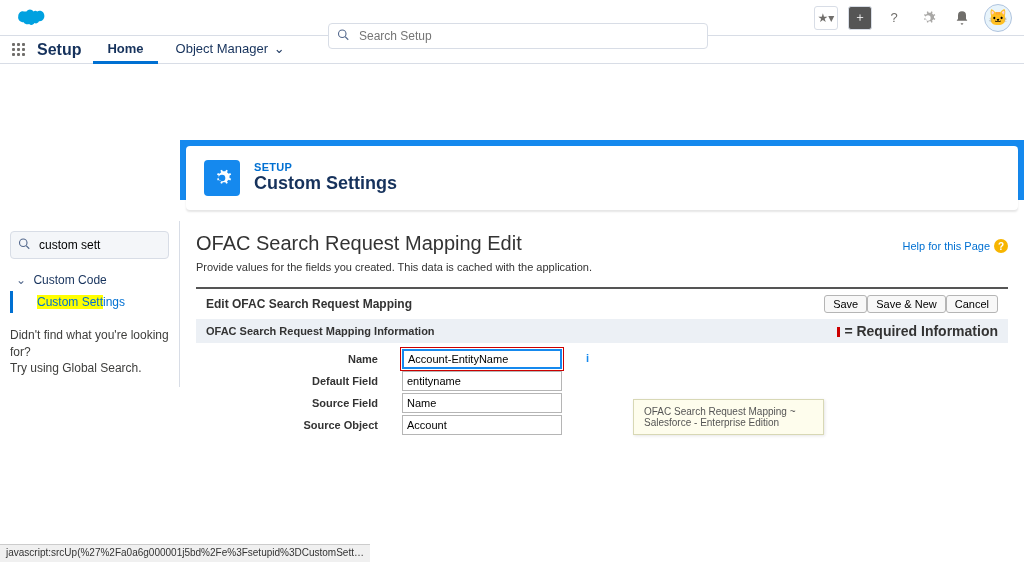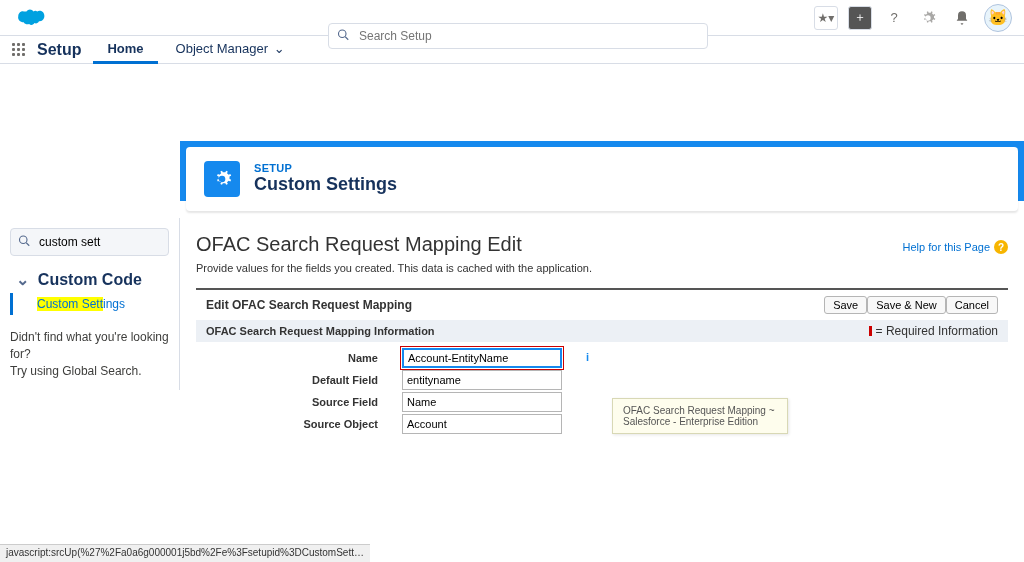--- a/index.html
+++ b/index.html
@@ -25,21 +25,21 @@
 .nav-tab { padding: 5px 14px; font-size: 13px; border-bottom: 3px solid transparent; cursor: pointer; }
 .nav-tab.active { border-bottom-color: #0070d2; color: #16325c; font-weight: 700; }
 .chev { margin-left: 2px; }
 
 
 .workspace { display: flex; height: calc(100vh - 64px - 18px); align-items: center; }
 .sidebar { width: 180px; padding: 10px; border-right: 1px solid #d8dde6; }
 .side-search { position: relative; margin-bottom: 10px; }
 .side-search input { width: 100%; height: 28px; border: 1px solid #d8dde6; border-radius: 4px; padding: 0 8px 0 28px; font-size: 12px; background: #f4f6f9; }
 .side-search .sicon { position: absolute; left: 8px; top: 50%; transform: translateY(-50%); color: #54698d; }
-.tree-node { font-size: 16px; padding: 4px 0 4px 4px; color: #16325c; cursor: pointer; font-weight: bold; }
+.tree-node { font-size: 12px; padding: 4px 0 4px 4px; color: #16325c; cursor: pointer; }
 .tree-node .chev { color: #54698d; margin-right: 4px; }
 .tree-leaf { font-size: 12px; padding: 4px 0 4px 24px; color: #0070d2; cursor: pointer; border-left: 3px solid #0070d2; }
 .tree-leaf .hl { background: #ffff00; }
 .side-tip { font-size: 12px; color: #3e3e3c; margin-top: 14px; line-height: 1.4; }
 
 .main { flex: 1; background: linear-gradient(#1589ee, #1589ee) no-repeat, #fff; background-size: 100% 60px; padding: 6px; display: flex; flex-direction: column; overflow: hidden; }
 .page-header { background: #fff; border-radius: 4px; padding: 14px 18px; display: flex; align-items: center; gap: 14px; box-shadow: 0 2px 2px rgba(0,0,0,0.1); }
 .ph-icon { width: 36px; height: 36px; background: #1589ee; border-radius: 4px; display: flex; align-items: center; justify-content: center; color: #fff; }
 .ph-text .eyebrow { font-size: 11px; color: #0070d2; font-weight: 600; letter-spacing: .3px; }
 .ph-text .title { font-size: 18px; font-weight: 700; color: #16325c; }
@@ -49,21 +49,21 @@
 .content h1 { font-size: 20px; font-weight: 400; color: #333; margin-bottom: 6px; }
 .help-link { font-size: 11px; color: #0070d2; cursor: pointer; display:flex; align-items:center; gap:4px; }
 .help-ico { width:14px; height:14px; background:#f7b500; border-radius:50%; color:#fff; font-size:10px; display:flex; align-items:center; justify-content:center; font-weight:bold; }
 .content .desc { font-size: 11px; color: #333; margin-bottom: 14px; }
 
 .edit-block { border-top: 2px solid #555; }
 .edit-head { background: #fff; padding: 6px 10px; display: flex; align-items: center; font-size: 12px; font-weight: 700; color: #333; }
 .btns { margin-left: auto; display: flex; }
 .btn { font-size: 11px; padding: 2px 8px; border: 1px solid #b5b5b5; background: #f8f8f8; border-radius: 3px; cursor: pointer; }
 .section-head { background: #ecf0f5; padding: 4px 10px; font-size: 11px; font-weight: 700; color: #333; display: flex; align-items: center; }
-.req-note { margin-left: auto; font-size: 12px; color: #333; font-weight: normal; }
+.req-note { margin-left: auto; font-size: 14px; color: #333; font-weight: bold; }
 .req-bar { display:inline-block; width:3px; height:10px; background:#c00; margin-right:4px; vertical-align:middle; }
 
 .form-rows { padding: 6px 10px; }
 .form-row { display: flex; align-items: center; gap: 24px; margin-bottom: 2px; }
 .form-label { width: 172px; text-align: right; font-size: 11px; color: #333; font-weight: 700; }
 .form-input { width: 160px; height: 20px; border: 1px solid #b5b5b5; font-size: 11px; padding: 0 4px; }
 .form-input.focused { border: 2px solid #1589ee; outline: 1px solid #c00; outline-offset: 1px; }
 .info-ico { width:14px; height:14px; color:#1589ee; font-weight:bold; font-size:11px; }
 
 .tooltip { position: absolute; background: #fefded; border: 1px solid #d8d8b5; padding: 6px 10px; font-size: 10px; color: #555; box-shadow: 1px 1px 3px rgba(0,0,0,0.1); }
@@ -201,20 +201,20 @@
             <input class="form-input" value="entityname" style="">
           </div>
           <div class="form-row">
             <div class="form-label">Source Field</div>
             <input class="form-input" value="Name" style="">
           </div>
           <div class="form-row">
             <div class="form-label">Source Object</div>
             <input class="form-input" value="Account" style="">
           </div>
-          <div class="tooltip" style="left:416px; top:56px; width:176px;">OFAC Search Request Mapping ~ Salesforce - Enterprise Edition</div>
+          <div class="tooltip" style="left:437px; top:56px; width:191px;">OFAC Search Request Mapping ~ Salesforce - Enterprise Edition</div>
         </div>
       </div>
     </div>
   </div>
 </div>
 
 <div class="status-bar">javascript:srcUp(%27%2Fa0a6g000001j5bd%2Fe%3Fsetupid%3DCustomSetting...</div>
 
 </body></html>

